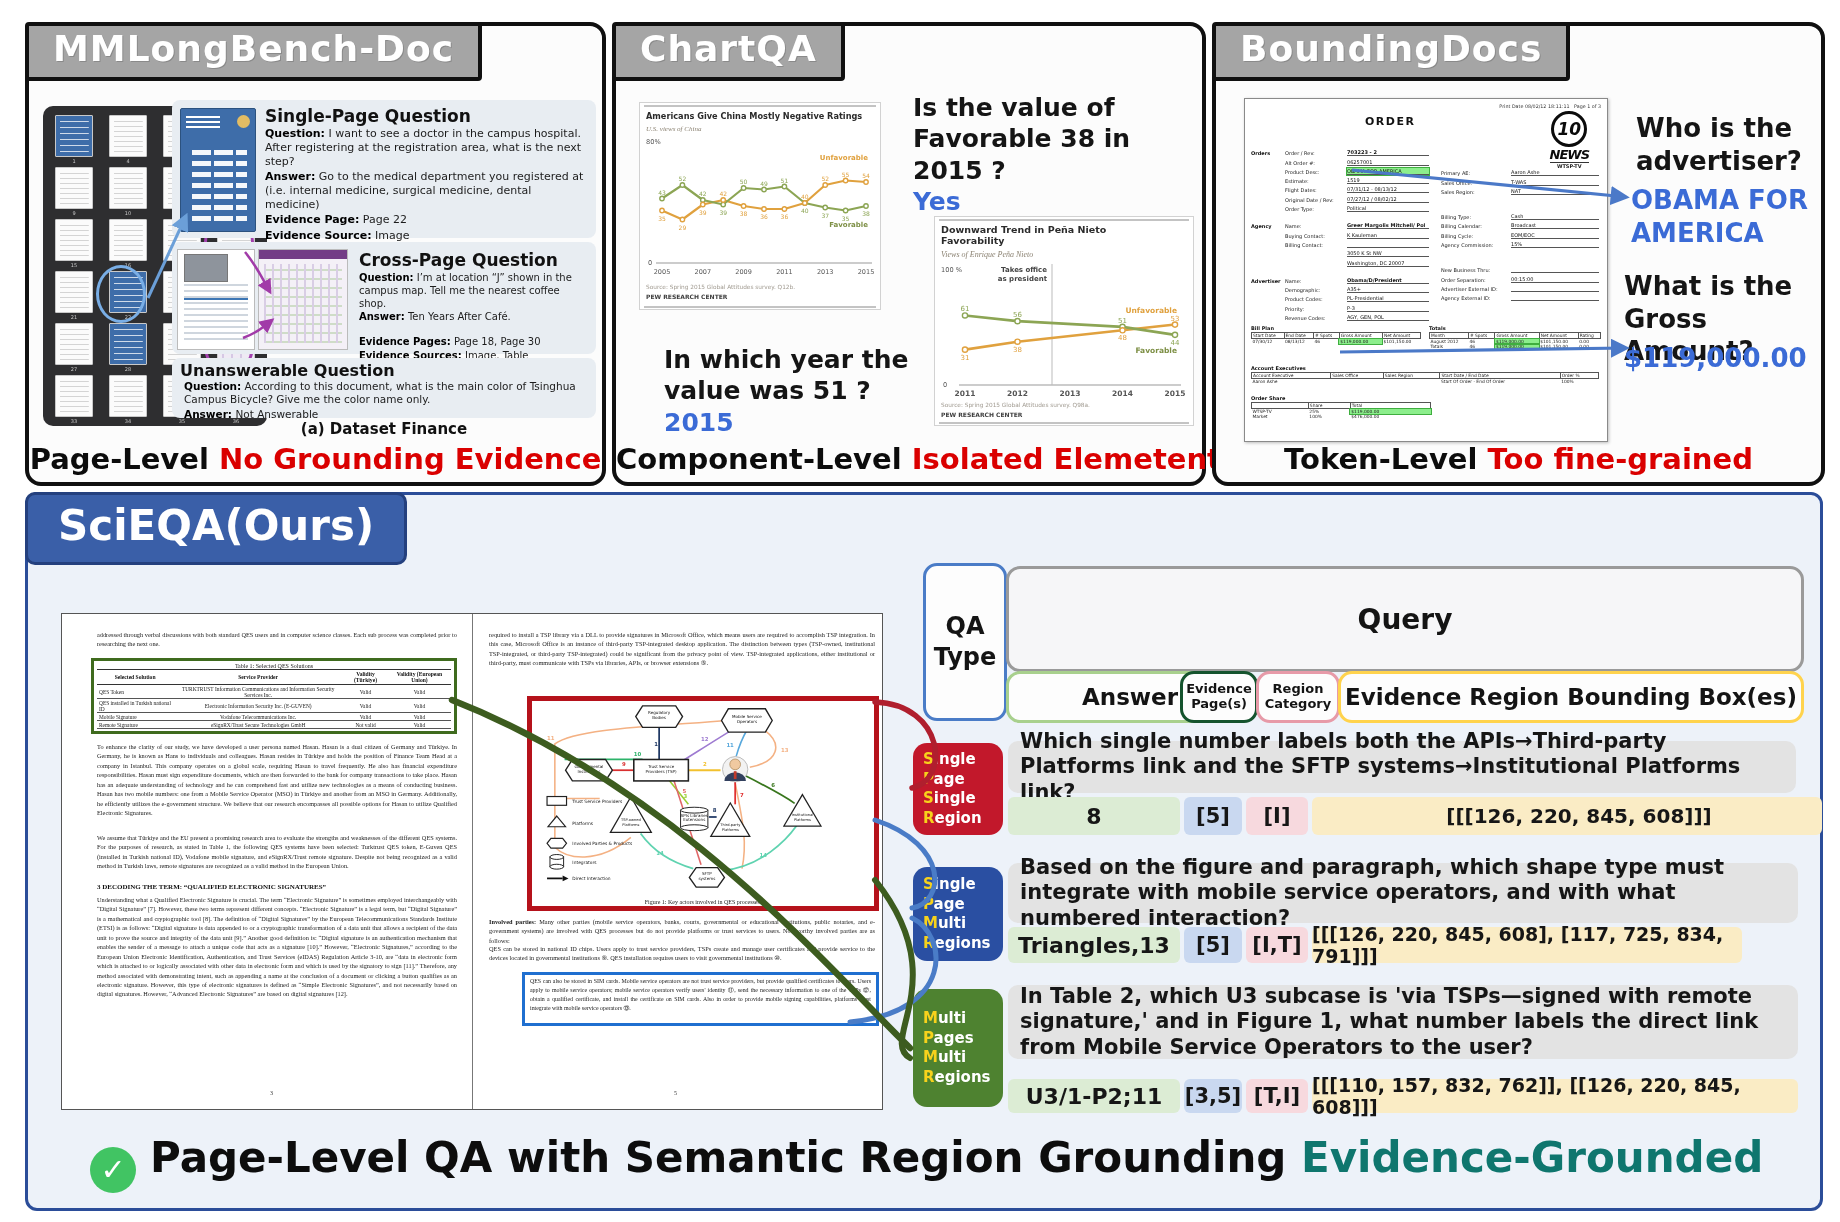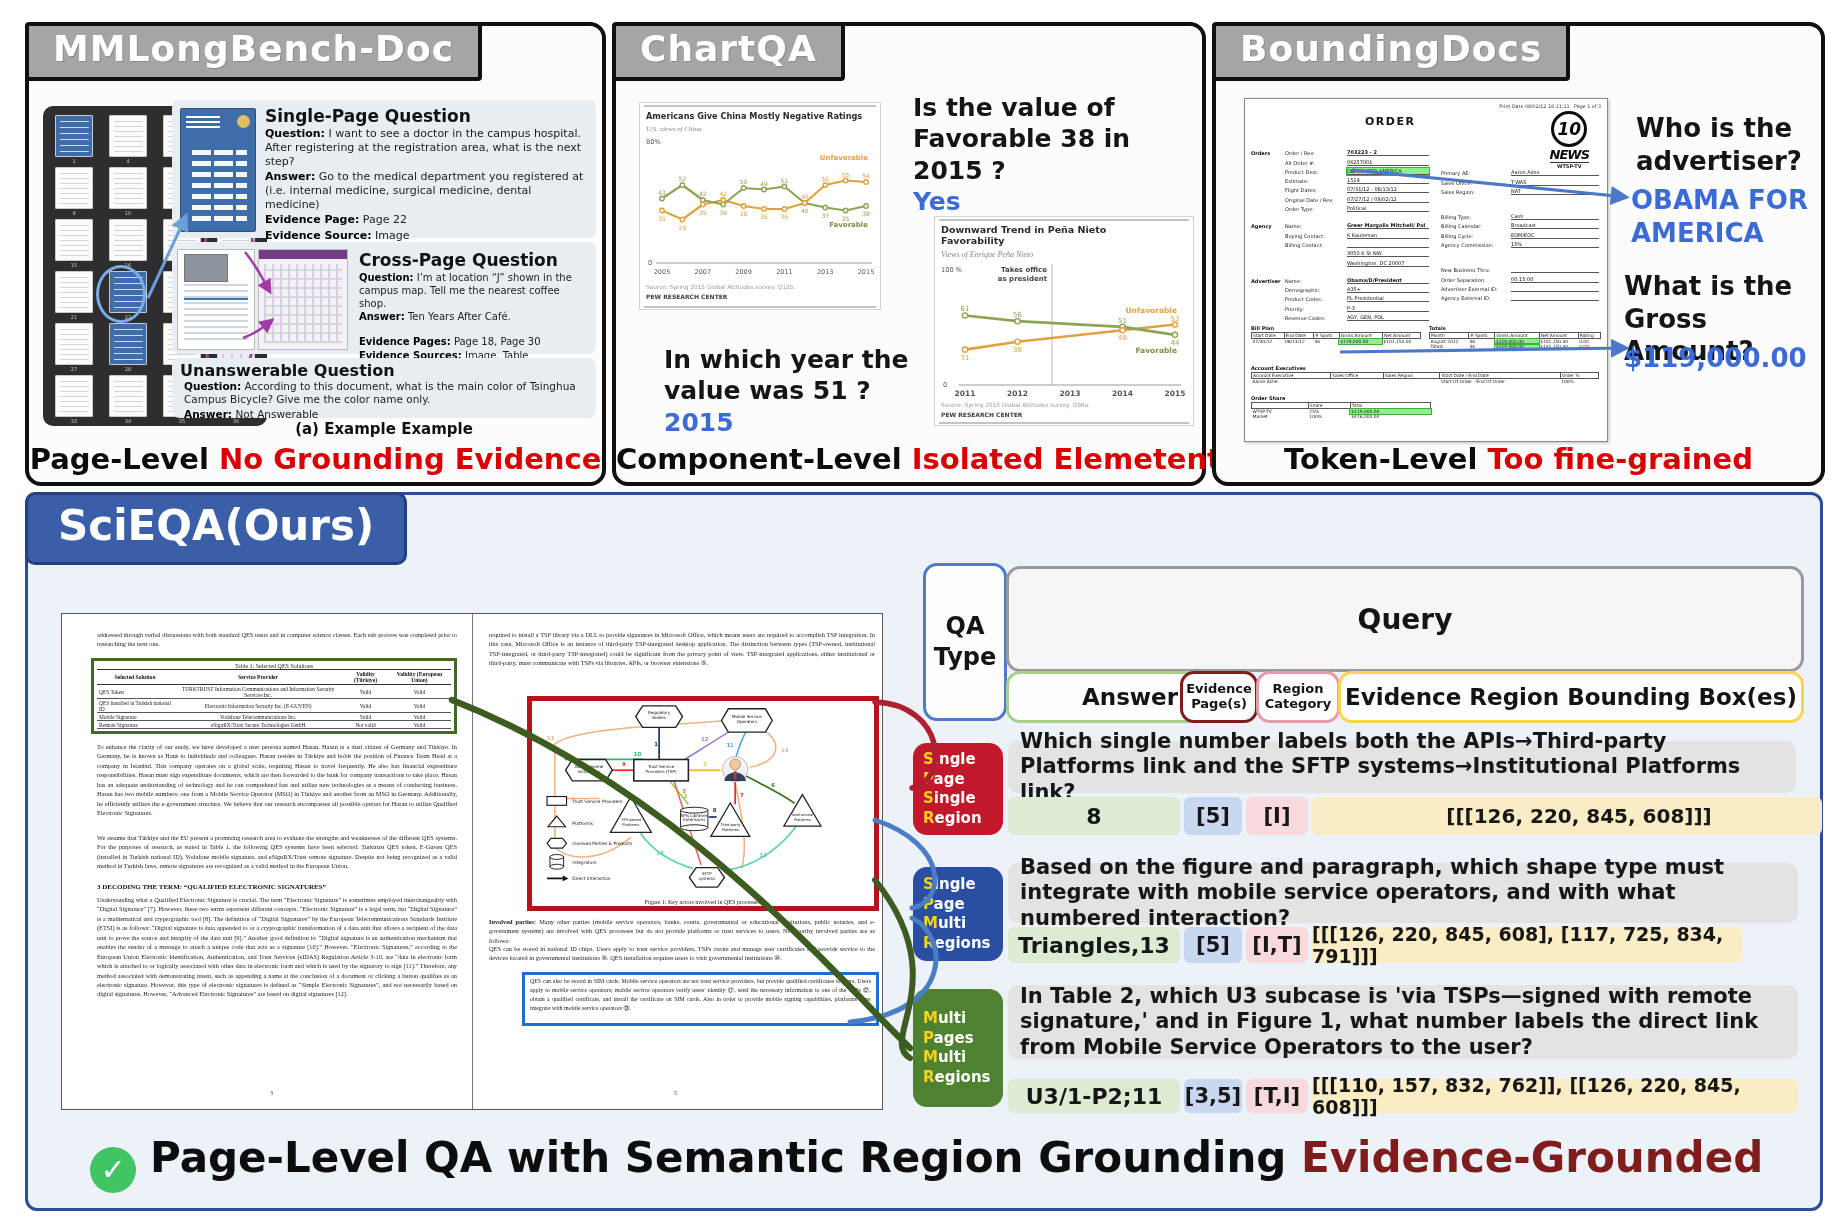--- a/index.html
+++ b/index.html
@@ -88,21 +88,21 @@
   .hdrbox{position:absolute;background:#fdfdfd;border-radius:14px;display:flex;align-items:center;justify-content:center;
     text-align:center;font-weight:bold;color:#141414;}
   .qcell{position:absolute;background:#e3e3e3;border-radius:10px;padding:3px 12px;box-sizing:border-box;
     font-size:21px;font-weight:bold;color:#161616;line-height:1.22;display:flex;align-items:center;}
   .acell{position:absolute;border-radius:6px;display:flex;align-items:center;justify-content:center;
     font-weight:bold;color:#161616;}
   .badge{position:absolute;border-radius:14px;color:#fff;font-weight:bold;font-size:15px;line-height:1.3;
     display:flex;flex-direction:column;justify-content:center;padding-left:10px;box-sizing:border-box;}
   .badge .yl{color:#f7d21c;}
   #scifoot{position:absolute;left:62px;top:638px;font-size:42px;font-weight:bold;color:#0d0d0d;white-space:nowrap;}
-  #scifoot .green{color:#7f1d1d;}
+  #scifoot .green{color:#0f766e;}
   .chk{display:inline-block;width:46px;height:46px;border-radius:50%;background:#41c463;color:#fff;text-align:center;
     line-height:46px;font-size:30px;vertical-align:-8px;margin-right:14px;}
   svg text{font-family:"DejaVu Sans","Liberation Sans",sans-serif;}
   .serif-it{font-family:"Liberation Serif",serif;font-style:italic;}
   #overlay{position:absolute;left:0;top:0;width:1840px;height:1222px;pointer-events:none;z-index:60;}
 </style>
 </head>
 <body>
 
 <div id="canvas">
@@ -247,21 +247,21 @@
     </div>
 
     <div class="qabox" style="left:143px;top:332px;width:424px;height:60px;">
       <div class="qah abs" style="left:8px;top:3px;font-size:16px;">Unanswerable Question</div>
       <div class="qat abs" style="left:12px;top:22px;width:404px;font-size:10.5px;">
           <div><b>Question:</b> According to this document, what is the main color of Tsinghua Campus Bicycle? Give me the color name only.</div>
           <div><b>Answer:</b> Not Answerable</div>
         </div>
     </div>
 
-    <div class="abs" style="left:143px;top:394px;width:424px;text-align:center;font-weight:bold;font-size:15px;color:#111;">(a) Example Example</div>
+    <div class="abs" style="left:143px;top:394px;width:424px;text-align:center;font-weight:bold;font-size:15px;color:#111;">(a) Dataset Finance</div>
     <div class="cap">
       <span>Page-Level </span><span class="red">No Grounding Evidence</span>
     </div>
   </div>
 
   <div class="panel" id="p2" style="left:612px;width:586px;">
     <div class="tab">ChartQA</div>
     <div class="chartcard" style="left:23px;top:76px;width:240px;height:206px;">
       <svg id="chart1" viewBox="0 0 240 206" style="width:100%;height:100%;">
           <line x1="4" y1="3" x2="236" y2="3" stroke="#888" stroke-width="1"></line>
@@ -780,21 +780,21 @@
       <div class="tinyp" style="left:427px;top:330px;width:386px;">QES can be stored in national ID chips. Users apply to trust service providers, TSPs create and manage user certificates and provide service to the devices located in governmental institutions ⑨. QES installation requires users to visit governmental institutions ⑩.</div>
       <div id="bluebox">
         <div class="tinyp" style="position:static;font-size:5.9px;">QES can also be stored in SIM cards. Mobile service operators are not trust service providers, but provide qualified certificates to users. Users apply to mobile service operators; mobile service operators verify users' identity ⑪, send the necessary information to one of the TSPs ⑫, obtain a qualified certificate, and install the certificate on SIM cards. Also in order to provide mobile signing capabilities, platforms must integrate with mobile service operators ⑬.</div>
       </div>
       <div class="pageno" style="left:612px;top:476px;">5</div>
     </div>
 
     <div class="hdrbox" style="left:895px;top:68px;width:78px;height:152px;border:3px solid #4a7cc7;font-size:24px;line-height:1.3;">QA Type</div>
     <div class="hdrbox" style="left:978px;top:71px;width:792px;height:100px;border:3px solid #9a9a9a;background:#f6f6f8;font-size:28px;">Query</div>
     <div class="hdrbox" style="left:978px;top:176px;width:170px;height:46px;border:3px solid #a8d08d;font-size:23px;padding-left:36px;">Answer</div>
-    <div class="hdrbox" style="left:1152px;top:176px;width:72px;height:46px;border:3px solid #7f1d1d;font-size:13px;line-height:1.15;">Evidence Page(s)</div>
+    <div class="hdrbox" style="left:1152px;top:176px;width:72px;height:46px;border:3px solid #14532d;font-size:13px;line-height:1.15;">Evidence Page(s)</div>
     <div class="hdrbox" style="left:1228px;top:176px;width:78px;height:46px;border:3px solid #e79aa8;font-size:13px;line-height:1.15;">Region Category</div>
     <div class="hdrbox" style="left:1310px;top:176px;width:460px;height:46px;border:3px solid #ffd34d;font-size:23px;">Evidence Region Bounding Box(es)</div>
 
     <div class="badge" style="left:885px;top:248px;width:90px;height:92px;background:#c2182b;">
         <div><span class="yl">S</span>ingle</div>
         <div><span class="yl">P</span>age</div>
         <div><span class="yl">S</span>ingle</div>
         <div><span class="yl">R</span>egion</div>
       </div>
     <div class="qcell" style="left:980px;top:246px;width:788px;height:52px;">Which single number labels both the APIs→Third-party Platforms link and the SFTP systems→Institutional Platforms link?</div>

